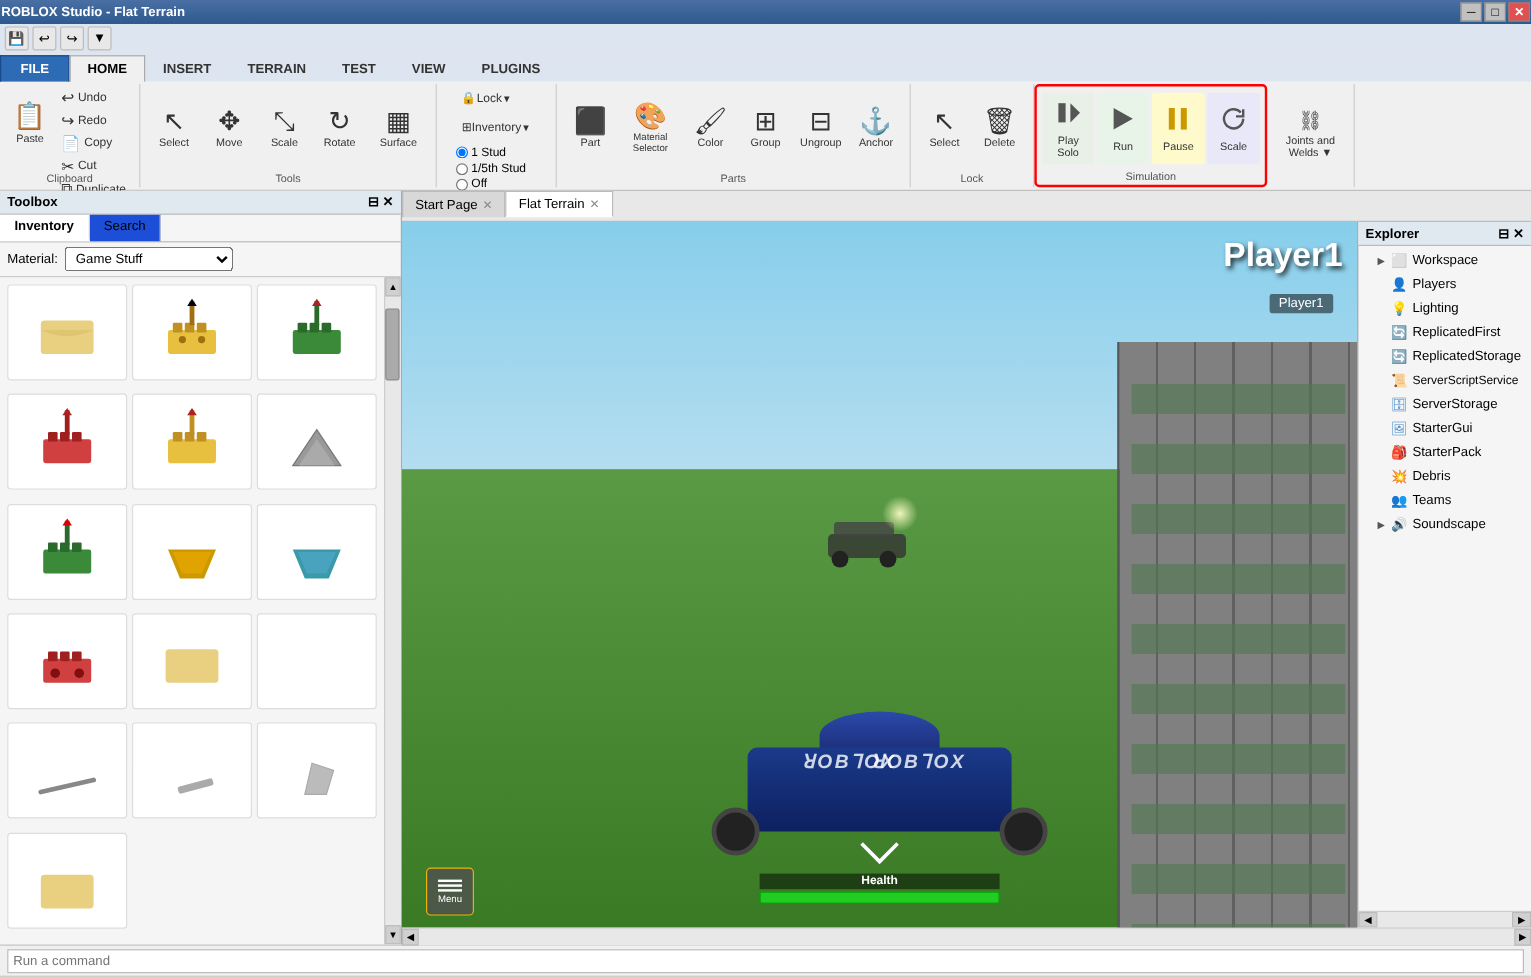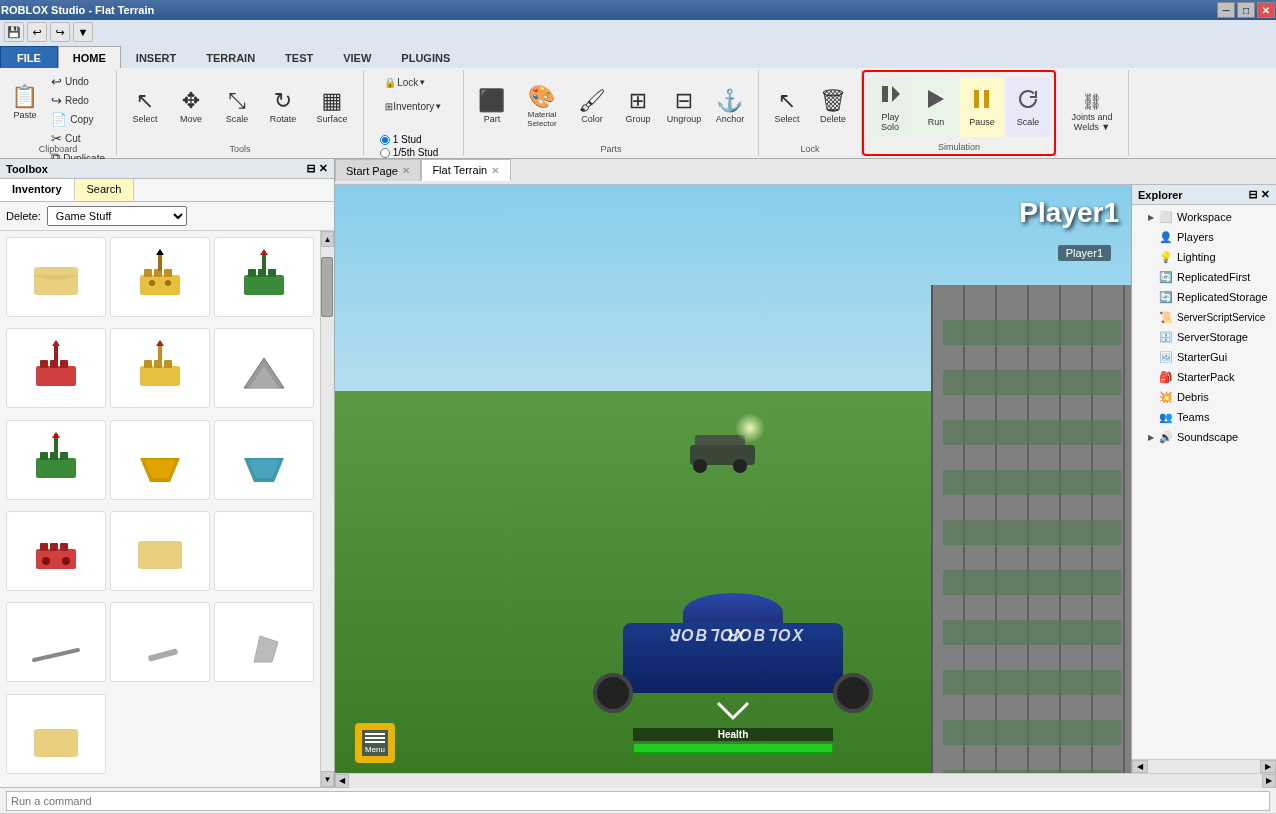--- a/index.html
+++ b/index.html
@@ -176,21 +176,21 @@
     }
     #toolbox-tabs {
       display: flex;
       border-bottom: 1px solid #bbb;
     }
     .toolbox-tab {
       padding: 4px 12px;
       cursor: pointer;
       font-size: 11px;
       border-right: 1px solid #ccc;
-      background: #fef9c3;
+      background: #1d4ed8;
     }
     .toolbox-tab.active {
       background: white;
       font-weight: bold;
       border-bottom: 2px solid white;
       text-align: center;
     }
     #toolbox-display {
       display: flex;
       align-items: center;
@@ -320,21 +320,21 @@
       border: 1px solid #00aa00;
       border-radius: 2px;
     }
     #menu-btn {
       position: absolute;
       bottom: 10px;
       left: 20px;
       width: 40px;
       height: 40px;
       background: rgba(80,80,80,0.8);
-      border: 7px solid #eab308;
+      border: 1px solid #eab308;
       border-radius: 4px;
       display: flex;
       flex-direction: column;
       align-items: center;
       justify-content: center;
       cursor: pointer;
       color: white;
       font-size: 8px;
       gap: 2px;
     }
@@ -644,21 +644,21 @@
           <span>🔒</span>
           <span>Lock</span>
           <span style="font-size:8px;">▼</span>
         </div>
         <div class="ribbon-btn-small">
           <span>⊞</span>
           <span>Inventory</span>
           <span style="font-size:8px;">▼</span>
         </div>
         <div style="display:flex; flex-direction:column; gap:2px; margin-top:2px;">
-          <label style="font-size:10px; display:flex; align-items:center; gap:3px; cursor:pointer;margin-top:12px;">
+          <label style="font-size:10px; display:flex; gap:3px; cursor:pointer;">
             <input type="radio" name="stud" checked="" style="width: 10px; height: 10px;">
             <span>1 Stud</span>
           </label>
           <label style="font-size:10px; display:flex; align-items:center; gap:3px; cursor:pointer;">
             <input type="radio" name="stud" style="width: 10px; height: 10px;">
             <span>1/5th Stud</span>
           </label>
           <label style="font-size:10px; display:flex; align-items:center; gap:3px; cursor:pointer;">
             <input type="radio" name="stud" style="width: 10px; height: 10px;">
             <span>Off</span>
@@ -775,21 +775,21 @@
     </div>
     <div id="toolbox-tabs">
       <div class="toolbox-tab active">
         <span>Inventory</span>
       </div>
       <div class="toolbox-tab">
         <span>Search</span>
       </div>
     </div>
     <div id="toolbox-display">
-      <span>Delete:</span>
+      <span>Material:</span>
       <select><option>Game Stuff</option><option>My Models</option><option>Free Models</option><option>Recent</option></select>
     </div>
     <div style="display:flex; flex:1; overflow:hidden;">
       <div id="toolbox-grid">
 
         <div class="toolbox-item">
           <svg width="60" height="60" viewBox="0 0 60 60">
             <rect x="8" y="20" width="44" height="28" rx="3" fill="#e8d080"></rect>
             <path d="M8 28 Q30 38 52 28" fill="#d4bc60" opacity="0.5"></path>
           </svg>

